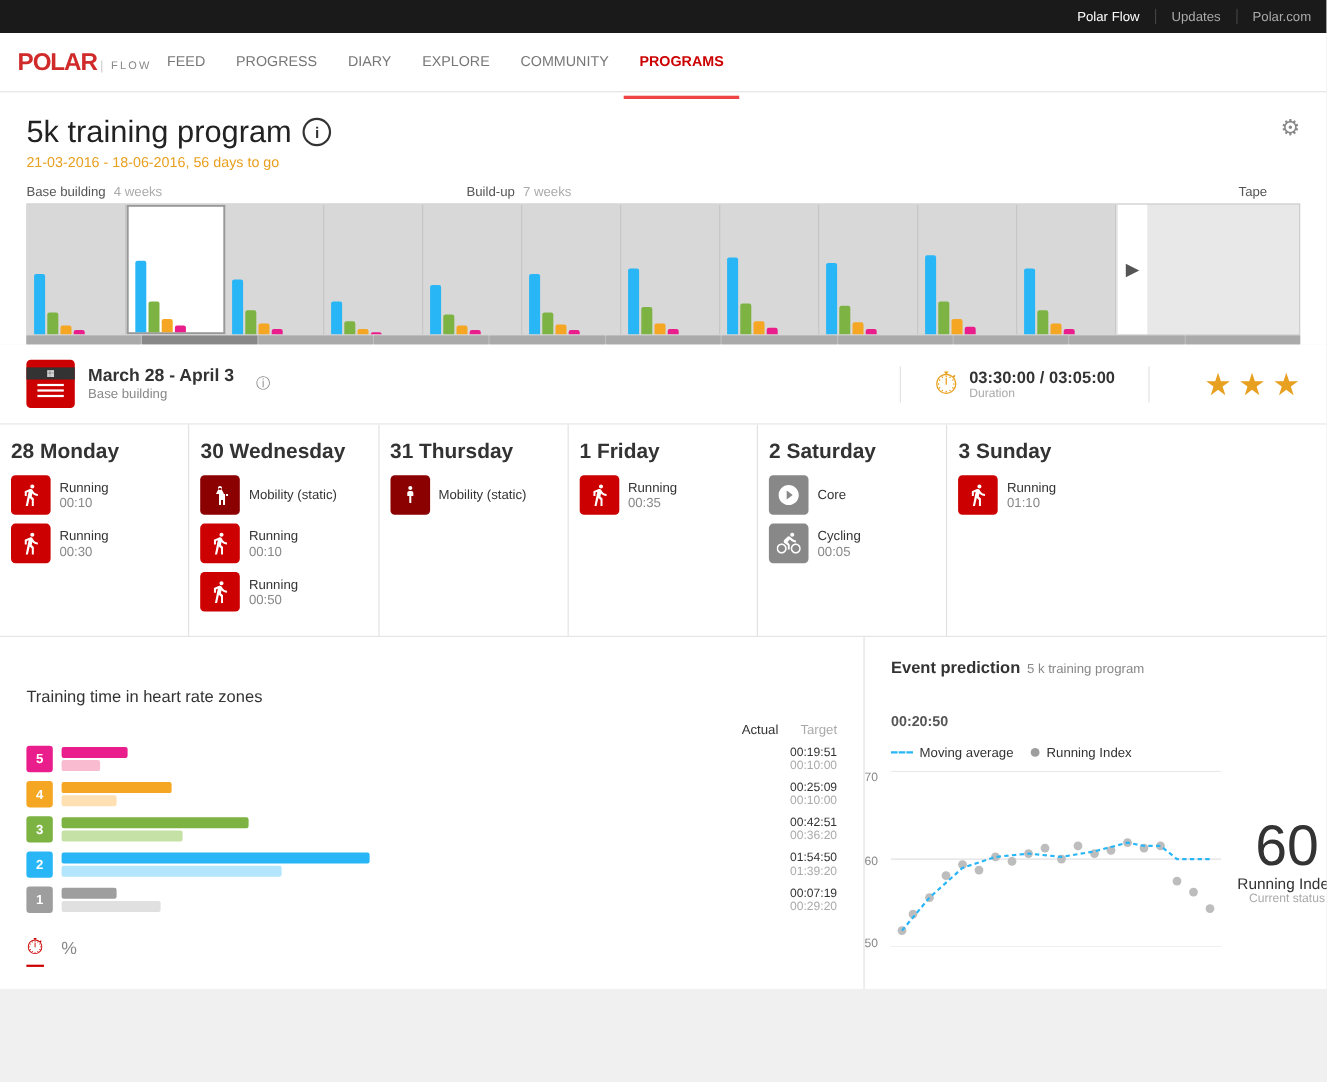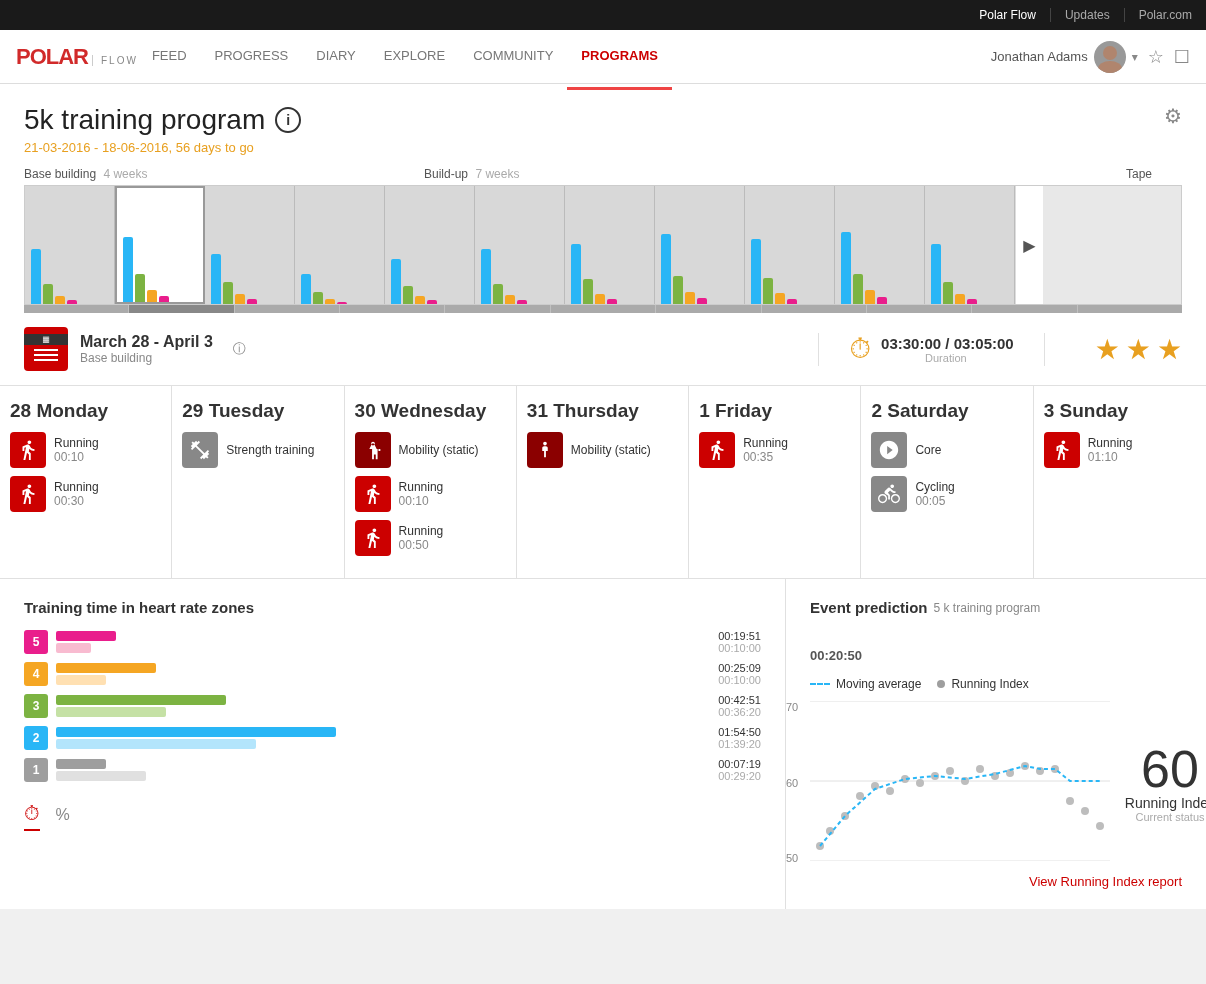--- a/index.html
+++ b/index.html
@@ -51,21 +51,21 @@
     .activity-icon { width: 36px; height: 36px; border-radius: 4px; display: flex; align-items: center; justify-content: center; font-size: 18px; flex-shrink: 0; }
     .activity-icon.red { background: #c00; color: #fff; }
     .activity-icon.gray { background: #888; color: #fff; }
     .activity-info { font-size: 12px; }
 
     
     .bottom-section { display: flex; gap: 0; background: #fff; }
 
     
     .hr-section { flex: 1; padding: 20px 24px; border-right: 1px solid #e0e0e0; }
-    .hr-title { font-size: 15px; font-weight: bold; margin-bottom: 14px; }
+    .hr-title { font-size: 15px; font-weight: normal; margin-bottom: 14px; margin-top: 26px; }
     .hr-zone { display: flex; align-items: center; gap: 8px; margin-bottom: 8px; }
     .zone-badge { width: 24px; height: 24px; border-radius: 3px; display: flex; align-items: center; justify-content: center; font-size: 12px; font-weight: bold; color: #fff; flex-shrink: 0; }
     .zone-bar-container { flex: 1; display: flex; flex-direction: column; gap: 2px; }
     .zone-bar { height: 10px; border-radius: 2px; }
     .zone-time { font-size: 11px; text-align: right; min-width: 65px; }
     .zone-time .actual-t { color: #333; }
     .zone-time .target-t { color: #aaa; }
     .hr-tabs { display: flex; gap: 16px; margin-top: 16px; align-items: center; }
     .hr-tab { cursor: pointer; padding: 4px 0; }
     .hr-tab.active { border-bottom: 2px solid #c00; }
@@ -94,34 +94,20 @@
     <span class="logo-sub">FLOW</span>
   </div>
   <div class="nav-links">
     <a href="#">FEED</a>
     <a href="#">PROGRESS</a>
     <a href="#">DIARY</a>
     <a href="#">EXPLORE</a>
     <a href="#">COMMUNITY</a>
     <a href="#" class="active">PROGRAMS</a>
   </div>
-  <div class="nav-right">
-    <div class="nav-user">
-      <span>Jonathan Adams</span>
-      <div class="nav-avatar">
-        <svg width="32" height="32" viewBox="0 0 32 32">
-            <circle cx="16" cy="12" r="7" fill="#b0856e"></circle>
-            <ellipse cx="16" cy="28" rx="12" ry="8" fill="#b0856e"></ellipse>
-          </svg>
-      </div>
-      <span style="color:#888;font-size:12px;">▾</span>
-    </div>
-    <span class="nav-icon">☆</span>
-    <span class="nav-icon">☐</span>
-  </div>
 </nav>
 
 <div class="page">
   <div class="page-header">
     <div>
       <div class="page-title">
         <span>5k training program</span>
         <div class="info-btn">i</div>
       </div>
       <div class="page-date">
@@ -256,21 +242,21 @@
       <div style="font-size:12px;color:#888;">Base building</div>
     </div>
     <div class="week-info-btn" style="margin-left:8px;">ⓘ</div>
   </div>
   <div class="week-duration">
     <span style="font-size:28px;color:#e8a020;">⏱</span>
     <div>
       <div style="font-size:15px;font-weight:bold;">
         <span>03:30:00</span> / <span>03:05:00</span>
       </div>
-      <div style="font-size:11px;color:#aaa;margin-left:44px;">Duration</div>
+      <div style="font-size:11px;color:#aaa;">Duration</div>
     </div>
   </div>
   <div class="week-stars">
     <span class="star">★</span>
     <span class="star">★</span>
     <span class="star">★</span>
   </div>
 </div>
 
 <div class="days-grid">
@@ -294,33 +280,20 @@
             <path d="M13.5 5.5c1.1 0 2-.9 2-2s-.9-2-2-2-2 .9-2 2 .9 2 2 2zM9.8 8.9L7 23h2.1l1.8-8 2.1 2v6h2v-7.5l-2.1-2 .6-3C14.8 12 16.8 13 19 13v-2c-1.9 0-3.5-1-4.3-2.4l-1-1.6c-.4-.6-1-1-1.7-1-.3 0-.5.1-.8.1L6 8.3V13h2V9.6l1.8-.7"></path>
           </svg>
       </div>
       <div class="activity-info">
         <div>Running</div>
         <div style="color:#888;">00:30</div>
       </div>
     </div>
   </div>
 
-  <div class="day-col">
-    <div class="day-header">29 Tuesday</div>
-    <div class="activity">
-      <div class="activity-icon gray">
-        <svg width="22" height="22" viewBox="0 0 24 24" fill="white">
-            <path d="M20.57 14.86L22 13.43 20.57 12 17 15.57 8.43 7 12 3.43 10.57 2 9.14 3.43 7.71 2 5.57 4.14 4.14 2.71 2.71 4.14l1.43 1.43L2 7.71l1.43 1.43L2 10.57 3.43 12 7 8.43 15.57 17 12 20.57 13.43 22l1.43-1.43L16.29 22l2.14-2.14 1.43 1.43 1.43-1.43-1.43-1.43L22 16.29l-1.43-1.43z"></path>
-          </svg>
-      </div>
-      <div class="activity-info">
-        <div>Strength training</div>
-      </div>
-    </div>
-  </div>
 
   <div class="day-col">
     <div class="day-header">30 Wednesday</div>
     <div class="activity">
       <div class="activity-icon" style="background:#8b0000;">
         <svg width="22" height="22" viewBox="0 0 24 24" fill="white">
             <path d="M12 3c-1.1 0-2 .9-2 2s.9 2 2 2 2-.9 2-2-.9-2-2-2zm8 8h-3v11h-2v-5h-2v5H11V11H8l3-6h2l3 6h4v2h-2v-2z"></path>
           </svg>
       </div>
       <div class="activity-info">
@@ -418,20 +391,24 @@
         <div style="color:#888;">01:10</div>
       </div>
     </div>
   </div>
 </div>
 
 <div class="bottom-section">
 
   <div class="hr-section">
     <div class="hr-title">Training time in heart rate zones</div>
+    <div style="display:flex;justify-content:flex-end;gap:20px;font-size:12px;margin-bottom:8px;">
+      <span style="color:#333;">Actual</span>
+      <span style="color:#aaa;">Target</span>
+    </div>
 
     <div class="hr-zone">
       <div class="zone-badge" style="background:#e91e8c;">5</div>
       <div class="zone-bar-container">
         <div class="zone-bar" style="width:60px;background:#e91e8c;"></div>
         <div class="zone-bar" style="width:35px;background:#f8bbd0;"></div>
       </div>
       <div class="zone-time">
         <div class="actual-t">00:19:51</div>
         <div class="target-t">00:10:00</div>
@@ -553,15 +530,14 @@
         </svg>
       </div>
 
       <div style="display:flex;flex-direction:column;justify-content:center;align-items:center;min-width:100px;">
         <div style="font-size:52px;font-weight:300;color:#333;line-height:1;">60</div>
         <div style="font-size:14px;color:#333;text-align:center;">Running Index</div>
         <div style="font-size:11px;color:#aaa;text-align:center;">Current status</div>
       </div>
     </div>
 
-    <a href="#" class="view-report">View Running Index report</a>
   </div>
 </div>
 
 </body></html>

